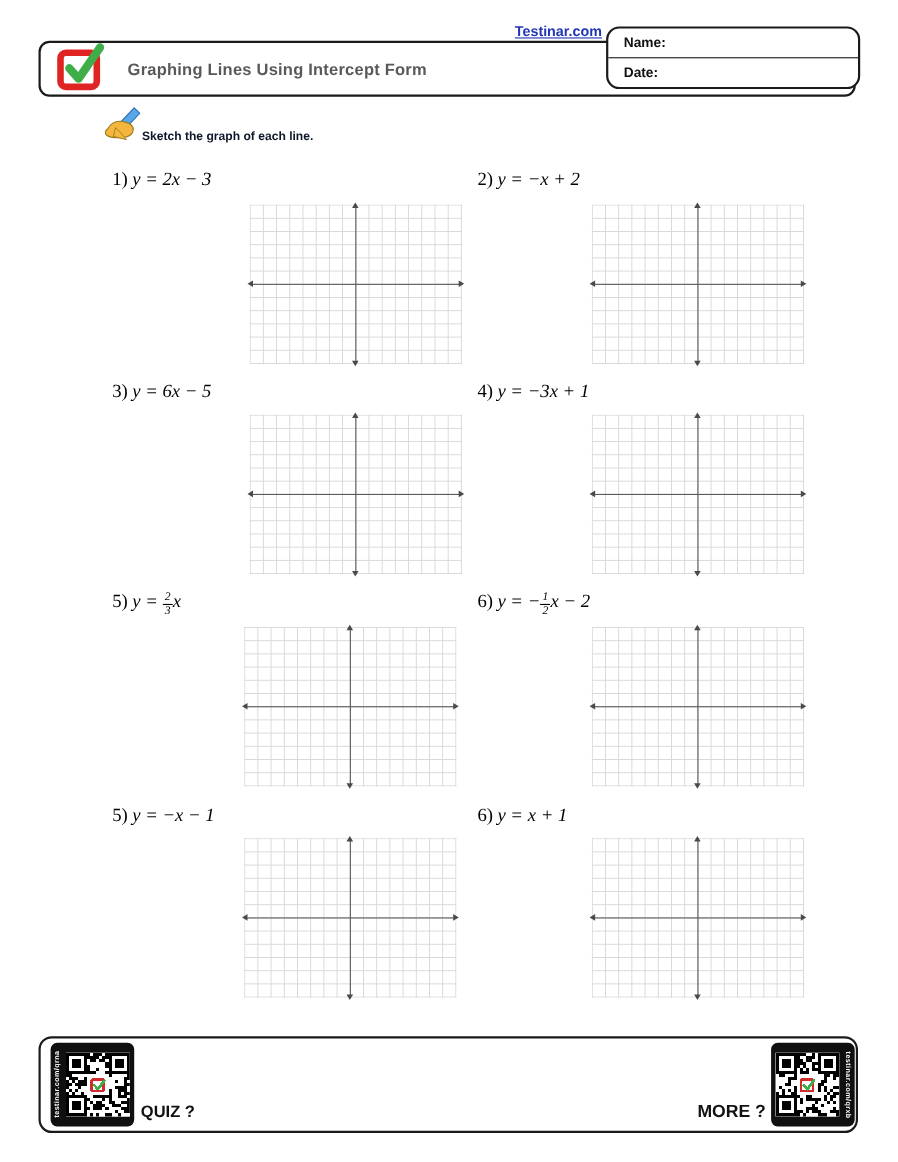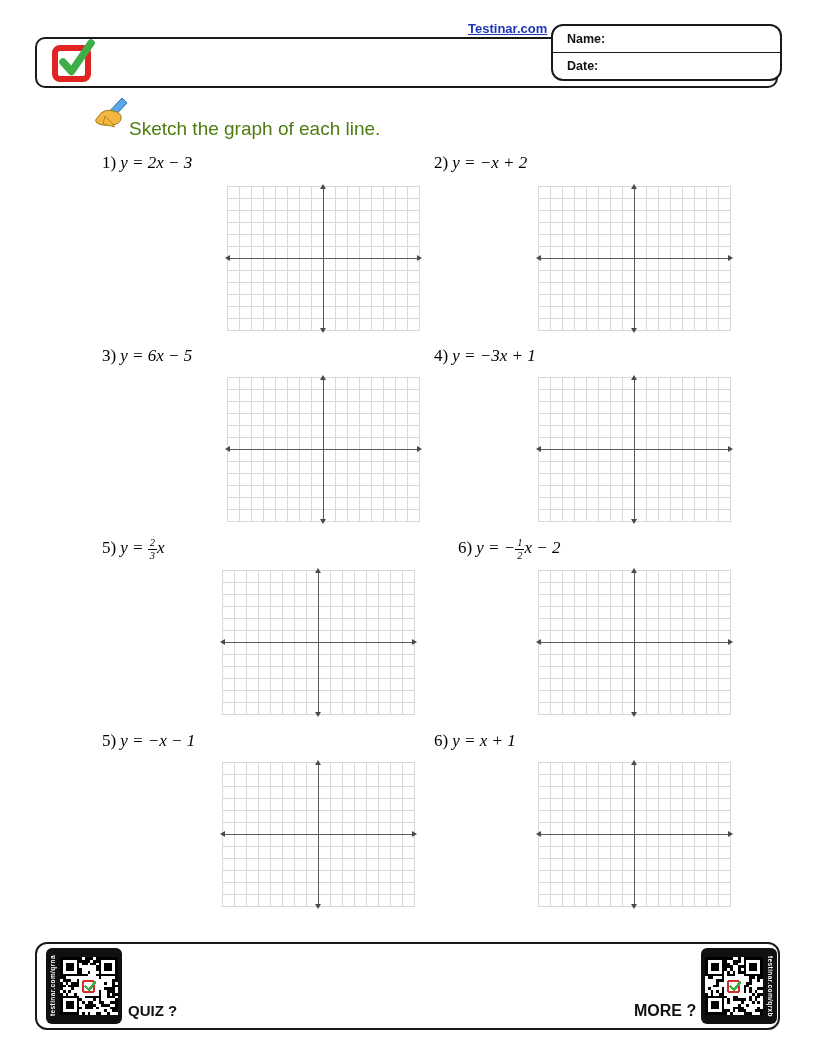--- a/index.html
+++ b/index.html
@@ -30,21 +30,21 @@
     border:2px solid #1a1a1a; border-radius:12px; background:#fff; z-index:5;text-align:center;
   }
   .name-box .row { height:26px; display:flex; align-items:center; padding-left:14px;
     font-size:12.5px; font-weight:bold; }
   .name-box .divider { height:0; border-top:1.5px solid #1a1a1a; }
 
   
   .pencil-icon { position:absolute; left:95px; top:97px; width:40px; height:32px; }
   .instruction {
     position:absolute; left:129px; top:118px;
-    font-size:19px; font-weight:normal; color:#4d7c0f;
+    font-size:11px; font-weight:bold; color:#0f172a;
   }
 
   
   .problem {
     position:absolute; font-family:"Liberation Serif", serif;
     font-size:17px; color:#000; white-space:nowrap;
   }
   .problem .num { font-style:normal; margin-right:4px; }
   .problem .math { font-style:italic; }
   .frac {
@@ -114,20 +114,21 @@
 
 <div class="page">
 
   <div class="header-bar"></div>
 
   <svg class="logo-icon" viewBox="0 0 48 46">
     <rect x="5" y="10" width="33" height="31" rx="5" fill="none" stroke="#e02424" stroke-width="6"></rect>
     <path d="M13 24 L21.5 33.5 L41 5" fill="none" stroke="#3fae49" stroke-width="7.5" stroke-linecap="round" stroke-linejoin="round"></path>
   </svg>
 
+  <div class="page-title">Graphing Lines Using Intercept Form</div>
 
   <a class="site-link-top">Testinar.com</a>
 
   <div class="name-box">
     <div class="row">Name:</div>
     <div class="divider"></div>
     <div class="row">Date:</div>
   </div>
 
   <svg class="pencil-icon" viewBox="0 0 40 32">
@@ -145,21 +146,21 @@
   </div>
   <div class="problem" style="left:102px; top:346px;">
     <span class="num">3)</span><span class="math"><span>y = 6x − 5</span><span></span></span>
   </div>
   <div class="problem" style="left:434px; top:346px;">
     <span class="num">4)</span><span class="math"><span>y = −3x + 1</span><span></span></span>
   </div>
   <div class="problem" style="left:102px; top:537px;">
     <span class="num">5)</span><span class="math"><span>y = </span><span class="frac"><span class="fn">2</span><span class="fd">3</span></span><span>x</span></span>
   </div>
-  <div class="problem" style="left:434px; top:537px;margin-left:24px;">
+  <div class="problem" style="left:434px; top:537px;">
     <span class="num">6)</span><span class="math"><span>y = −</span><span class="frac"><span class="fn">1</span><span class="fd">2</span></span><span>x − 2</span></span>
   </div>
   <div class="problem" style="left:102px; top:731px;">
     <span class="num">5)</span><span class="math"><span>y = −x − 1</span><span></span></span>
   </div>
   <div class="problem" style="left:434px; top:731px;">
     <span class="num">6)</span><span class="math"><span>y = x + 1</span><span></span></span>
   </div>
 
   <div class="grid" style="left:227px; top:186px;">

